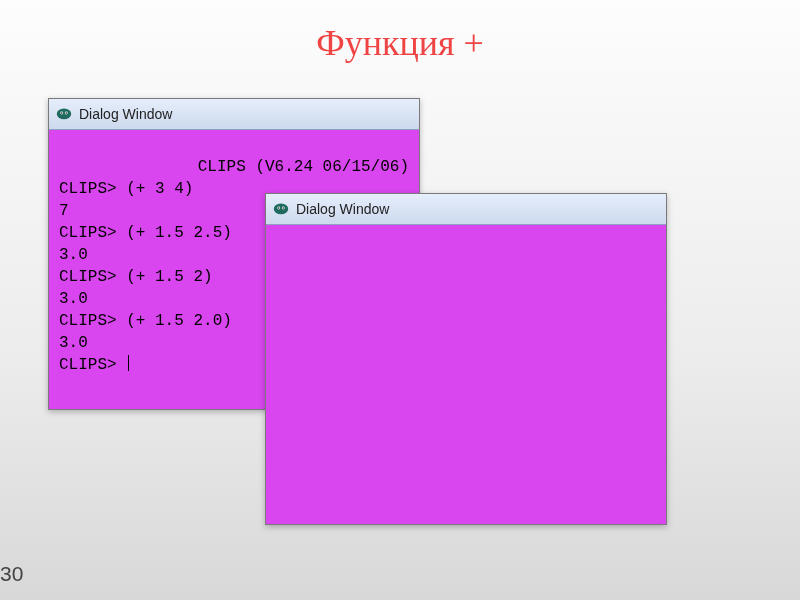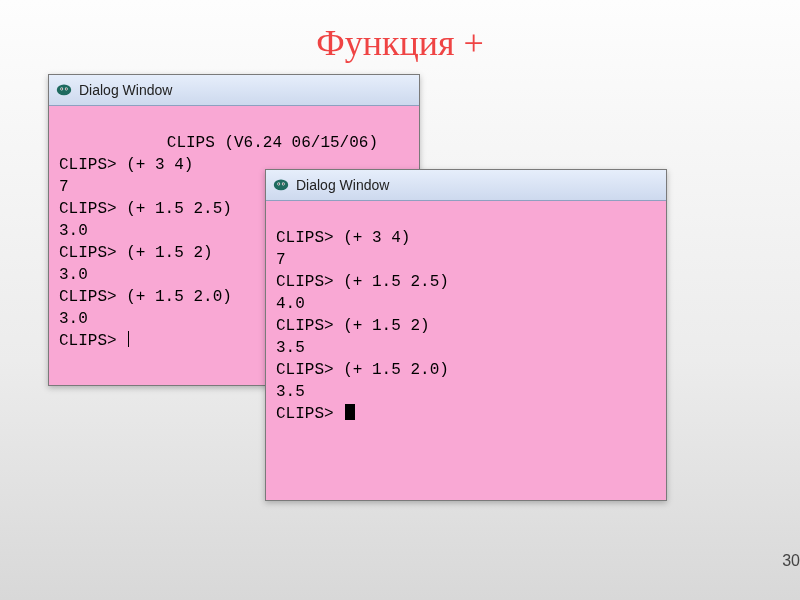--- a/index.html
+++ b/index.html
@@ -20,23 +20,24 @@
     padding-top: 22px;
     font-weight: normal;
   }
   .stage {
     position: relative;
     width: 800px;
     height: 520px;
   }
   .win {
     position: absolute;
-    background: #f9a8d4;
+    background: #d946ef;
     border: 1px solid #7a7a7a;
     box-shadow: 0 2px 6px rgba(0,0,0,0.25);
+    margin-top: 24px;
   }
   .win1 {
     left: 48px;
     top: 10px;
     width: 370px;
     height: 310px;
   }
   .win2 {
     left: 265px;
     top: 105px;
@@ -63,45 +64,45 @@
   .term {
     font-family: "Courier New", monospace;
     font-size: 16px;
     line-height: 22px;
     color: #000;
     padding: 4px 10px 6px 10px;
     white-space: pre;
   }
   .term .hdr {
     display: block;
-    text-align: center;
+    text-align: right;
   }
   .cursor-line {
     display: inline-block;
     width: 1px;
     height: 16px;
     background: #000;
     vertical-align: -2px;
     margin-left: 2px;
   }
   .cursor-block {
     display: inline-block;
     width: 10px;
     height: 16px;
     background: #000;
     vertical-align: -2px;
     margin-left: 2px;
   }
   .page-num {
     position: absolute;
-    bottom: 30px;
+    bottom: 14px;
     width: 100%;
-    text-align: right;
+    text-align: left;
     font-family: Arial, sans-serif;
-    font-size: 16px;
+    font-size: 21px;
     color: #444;
   }
 </style>
 </head>
 <body>
 
 <div class="slide-title">Функция +</div>
 
 <div class="stage">
 
@@ -137,28 +138,17 @@
         <svg viewBox="0 0 20 20">
           <ellipse cx="10" cy="11" rx="8" ry="6" fill="#1e6a5f"></ellipse>
           <ellipse cx="7.5" cy="10" rx="1.6" ry="1.6" fill="#fff"></ellipse>
           <ellipse cx="12.5" cy="10" rx="1.6" ry="1.6" fill="#fff"></ellipse>
           <circle cx="7.5" cy="10" r="0.8" fill="#000"></circle>
           <circle cx="12.5" cy="10" r="0.8" fill="#000"></circle>
         </svg>
       </span>
       <span>Dialog Window</span>
     </div>
-    <div class="term">
-<span>CLIPS&gt; (+ 3 4)</span>
-<span>7</span>
-<span>CLIPS&gt; (+ 1.5 2.5)</span>
-<span>4.0</span>
-<span>CLIPS&gt; (+ 1.5 2)</span>
-<span>3.5</span>
-<span>CLIPS&gt; (+ 1.5 2.0)</span>
-<span>3.5</span>
-<span>CLIPS&gt; </span><span class="cursor-block"></span>
-    </div>
   </div>
 
 </div>
 
 <div class="page-num">30</div>
 
 </body></html>

